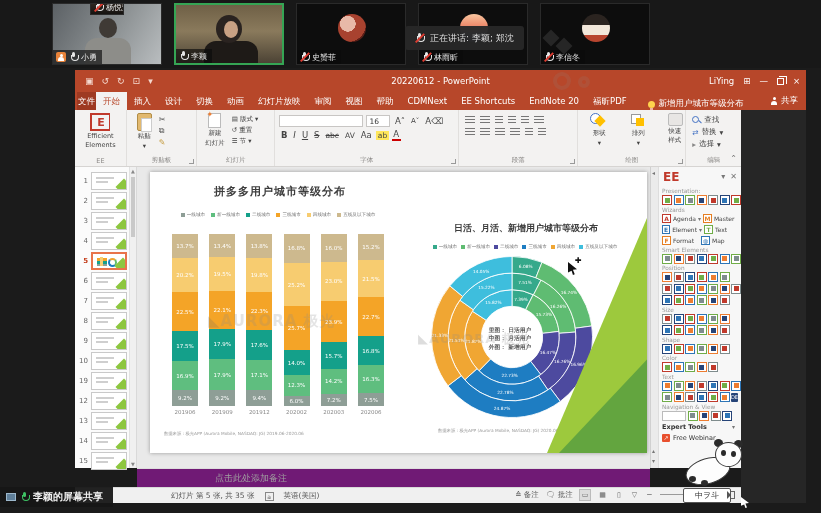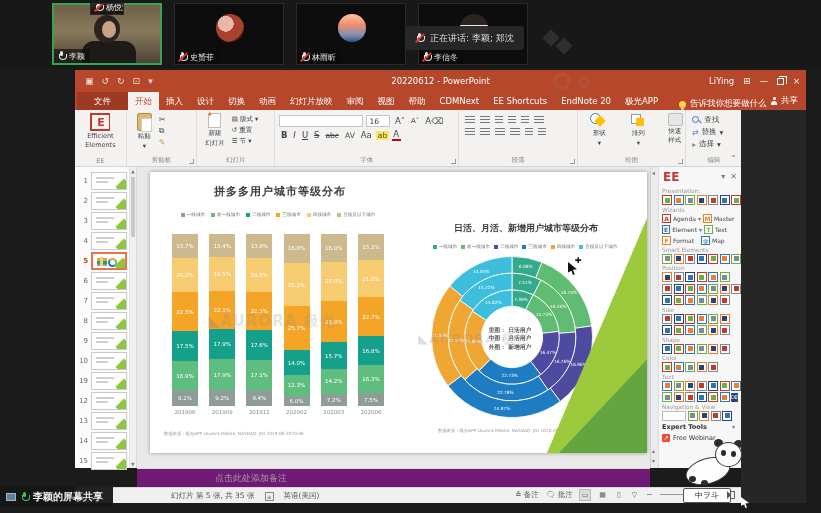--- a/index.html
+++ b/index.html
@@ -44,21 +44,21 @@
   .qa span{cursor:default;}
   #win-title{position:absolute;left:0;right:0;text-align:center;font-size:8.5px;color:#fff;}
   #tb-right{position:absolute;right:6px;display:flex;align-items:center;gap:9px;font-size:8.5px;}
   .restore-ic{width:7px;height:7px;border:1px solid #fff;position:relative;}
   .restore-ic::before{content:'';position:absolute;left:1px;top:-3px;width:7px;height:7px;border:1px solid #fff;border-bottom:none;border-left:none;}
   .wm-circle{position:absolute;border:4px solid #8a8a8a;border-radius:50%;opacity:.15;z-index:5;}
 
   #menubar{position:absolute;left:75px;top:92px;width:731px;height:18px;background:#b7472a;display:flex;align-items:flex-end;}
   #menu-tabs{display:flex;height:18px;align-items:stretch;margin-left:2px;}
   .tab{color:#fff;font-size:8.5px;padding:4px 7px 3px;white-space:nowrap;}
-  .tab.file{background:#9e3a22;padding:4px 17px 3px;}
+  .tab.file{background:#9e3a22;padding:4px 1px 3px;}
   .tab.active{background:#f3f2f1;color:#b7472a;}
   #tellme{display:flex;align-items:center;gap:4px;color:#fff;font-size:8.5px;margin-left:14px;white-space:nowrap;}
   .bulb{width:7px;height:7px;border-radius:50%;background:#ffd34d;position:relative;}
   .bulb::after{content:'';position:absolute;left:2px;top:7px;width:3px;height:2px;background:#f0b0a0;}
   #share-btn{position:absolute;right:8px;bottom:3px;display:flex;align-items:center;gap:3px;color:#fff;font-size:8.5px;}
   .person-ic{width:8px;height:8px;position:relative;}
   .person-ic::before{content:'';position:absolute;left:2.5px;top:0;width:3px;height:3px;border-radius:50%;background:#fff;}
   .person-ic::after{content:'';position:absolute;left:1px;top:3.5px;width:6px;height:4px;border-radius:3px 3px 0 0;background:#fff;}
 
   
@@ -208,20 +208,29 @@
   #p-bubble::after{content:'';position:absolute;right:-5px;top:2px;border:4px solid transparent;border-left-color:#555;}
   #cursor2{position:absolute;left:741px;top:497px;width:8px;height:11px;background:#fff;clip-path:polygon(0 0,100% 55%,55% 60%,75% 95%,55% 100%,40% 68%,0 80%);z-index:85;outline:none;}
 </style>
 </head>
 <body>
 
 <div id="stage">
 
   <div id="video-strip">
     <div id="tiles">
+        <div class="tile video-room">
+          <div class="fig-body"></div>
+          <div class="fig-head"></div>
+          <div class="nameplate">
+            <span class="hostbadge"></span>
+            <span class="micw"></span>
+            <span class="pname">小勇</span>
+          </div>
+        </div>
         <div class="tile video-bookshelf speaking">
           <div class="fig-body"></div>
           <div class="fig-head"></div>
           <div class="face"></div>
           <div class="nameplate">
             <span class="micw"></span>
             <span class="pname">李颖</span>
           </div>
         </div>
         <div class="tile photo">
@@ -298,25 +307,25 @@
         <div class="tab">设计</div>
         <div class="tab">切换</div>
         <div class="tab">动画</div>
         <div class="tab">幻灯片放映</div>
         <div class="tab">审阅</div>
         <div class="tab">视图</div>
         <div class="tab">帮助</div>
         <div class="tab">CDMNext</div>
         <div class="tab">EE Shortcuts</div>
         <div class="tab">EndNote 20</div>
-        <div class="tab">极光APP</div>
+        <div class="tab">福昕PDF</div>
       </div>
     <div id="tellme">
       <span class="bulb"></span>
-      <span>告诉我你想要做什么</span>
+      <span>新增用户城市等级分布</span>
     </div>
     <div id="share-btn">
       <span class="person-ic"></span>
       <span>共享</span>
     </div>
   </div>
 
   <div id="ribbon">
     <div class="rgroup" style="width:53px;">
       <div class="bigbtn">

